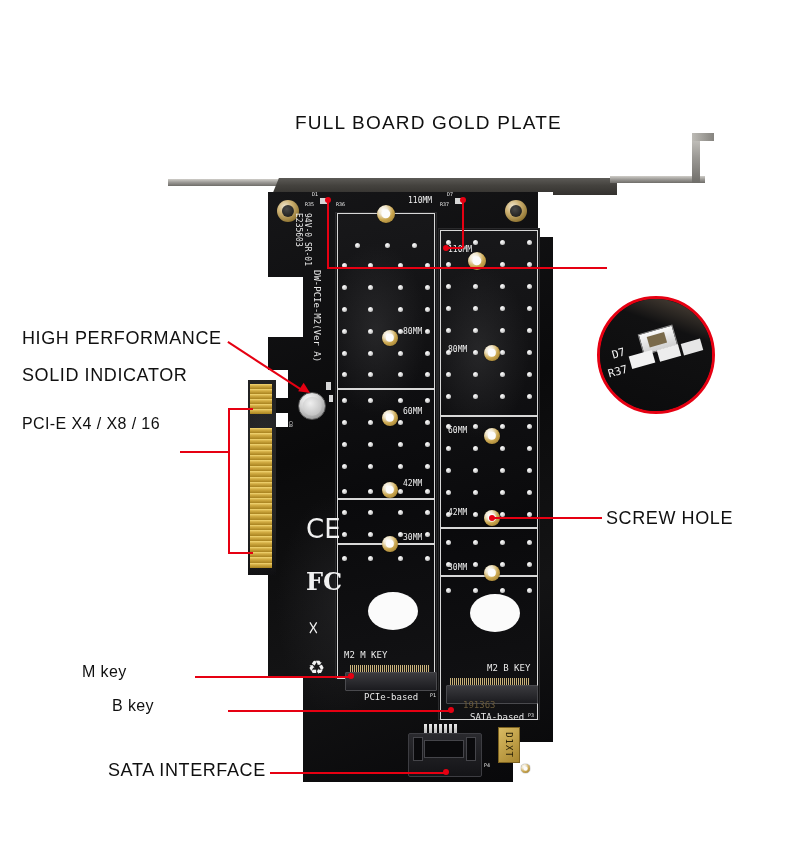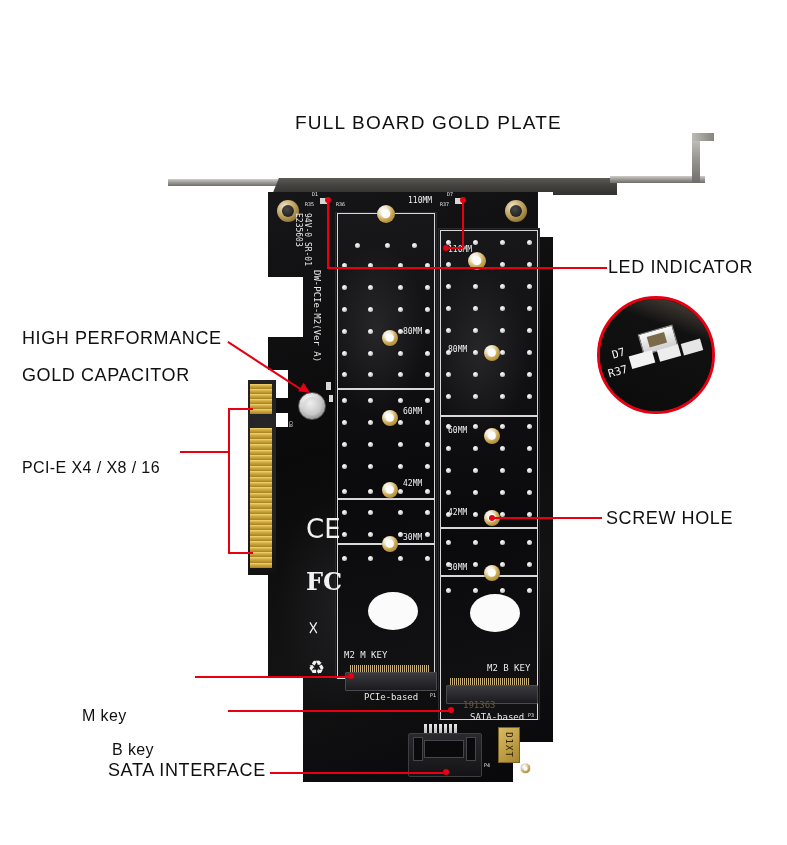--- a/index.html
+++ b/index.html
@@ -7,21 +7,21 @@
     width:787px;height:845px;background:#ffffff;
     font-family:"Liberation Sans",sans-serif;
     position:relative;overflow:hidden;
   }
   #stage{position:absolute;left:0;top:0;width:787px;height:645px;}
 
   
   .callout{position:absolute;color:#101010;white-space:nowrap;}
   .t-title{font-size:19px;letter-spacing:1.2px;}
   .t-big{font-size:18px;letter-spacing:.6px;}
-  .t-mid{font-size:16px;letter-spacing:.4px;margin-top:44px;}
+  .t-mid{font-size:16px;letter-spacing:.4px;}
 
   
   .lead{position:absolute;background:#e60012;}
   .lead.h{height:1.5px;}
   .lead.v{width:1.5px;}
   .dot{position:absolute;width:6px;height:6px;border-radius:50%;background:#e60012;}
   .diag{position:absolute;transform-origin:0 50%;height:1.5px;background:#e60012;}
   .arrowhead{position:absolute;width:0;height:0;border-style:solid;}
 
   
@@ -538,28 +538,27 @@
 
   <div class="dot" style="left:325px;top:197px;"></div>
   <div class="lead v" style="left:327px;top:200px;height:68px;"></div>
   <div class="lead h" style="left:327px;top:267px;width:280px;"></div>
 
   <div class="dot" style="left:460px;top:197px;"></div>
   <div class="lead v" style="left:462px;top:200px;height:48px;"></div>
   <div class="lead h" style="left:445px;top:247px;width:18px;"></div>
   <div class="dot" style="left:443px;top:245px;"></div>
 
-  <div class="callout t-big" style="left:608px;top:257px;">LED INDICATOR</div>
 
   <div class="dot" style="left:489px;top:515px;"></div>
   <div class="lead h" style="left:492px;top:517px;width:110px;"></div>
   <div class="callout t-big" style="left:22px;top:328px;">HIGH PERFORMANCE</div>
 
   <div class="callout t-big" style="left:606px;top:508px;">SCREW HOLE</div>
-  <div class="callout t-big" style="left:22px;top:365px;">GOLD CAPACITOR</div>
+  <div class="callout t-big" style="left:22px;top:365px;">SOLID INDICATOR</div>
   <div class="diag" style="left:228px;top:341px;width:88px;transform:rotate(33deg);"></div>
   <div class="arrowhead" style="left:300px;top:385px;border-width:5px 0 5px 11px;
               border-color:transparent transparent transparent #e60012;
               transform:rotate(33deg);"></div>
 
   <div class="callout t-mid" style="left:22px;top:415px;">PCI-E X4 / X8 / 16</div>
   <div class="lead h" style="left:180px;top:451px;width:48px;"></div>
   <div class="lead v" style="left:228px;top:408px;height:145px;"></div>
   <div class="lead h" style="left:228px;top:408px;width:25px;"></div>
   <div class="lead h" style="left:228px;top:552px;width:25px;"></div>

